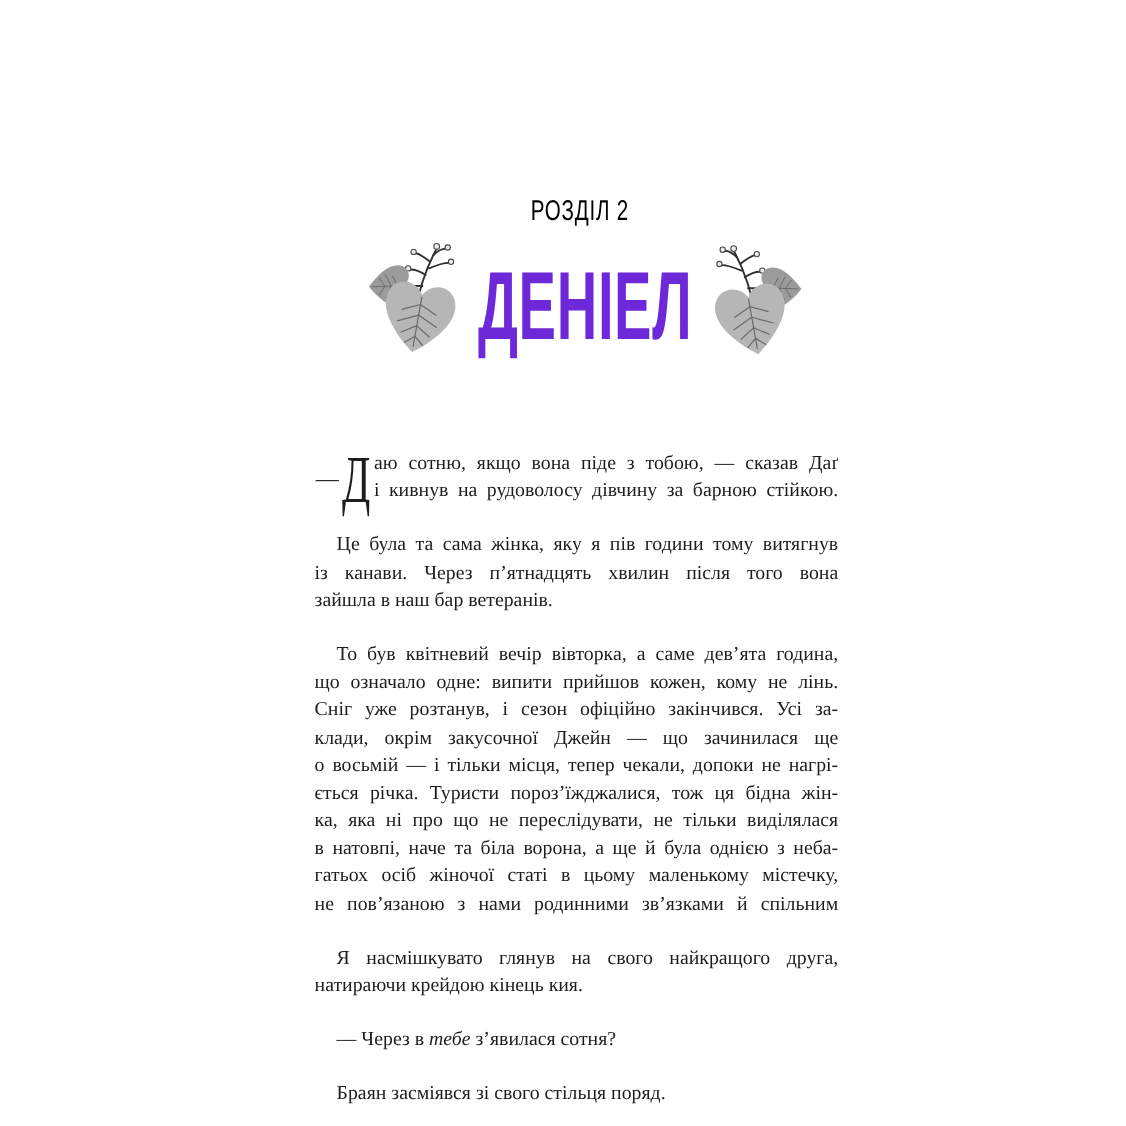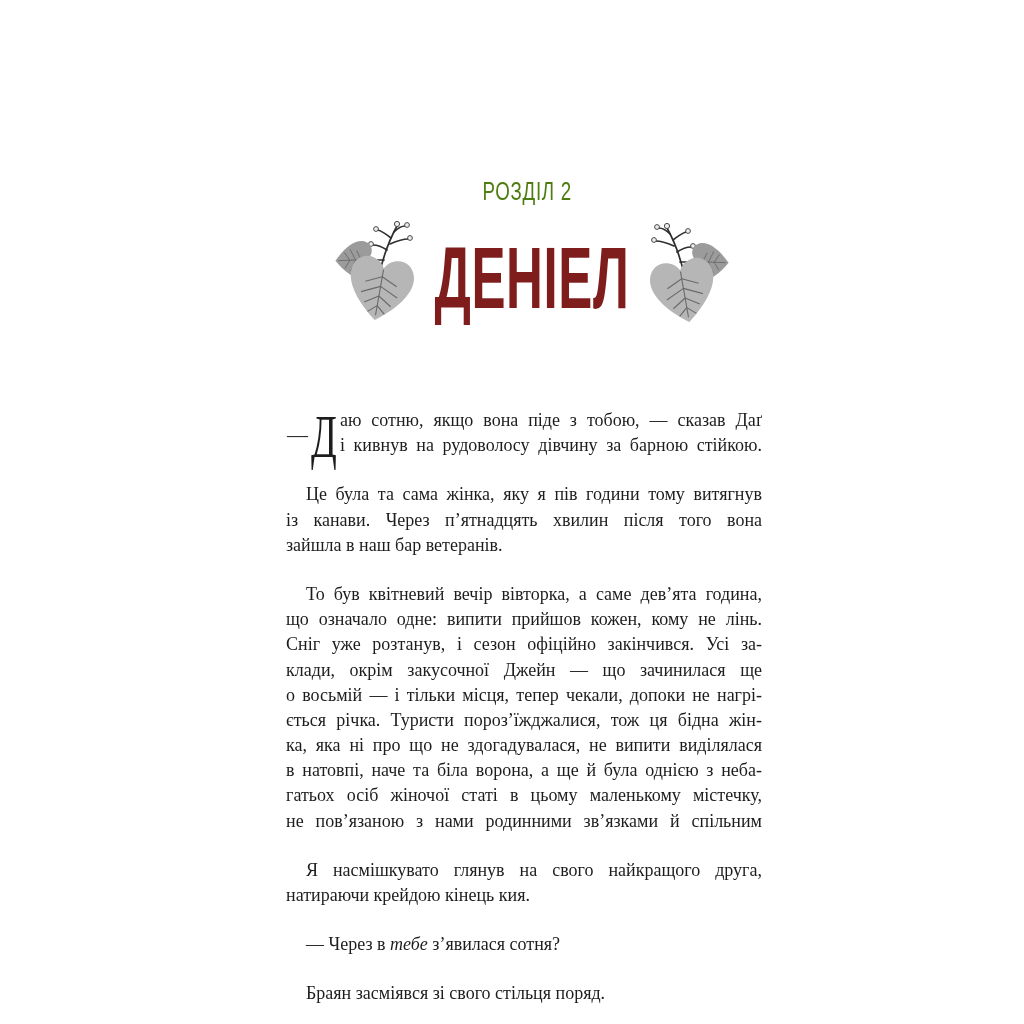--- a/index.html
+++ b/index.html
@@ -55,21 +55,21 @@
   .dc-letter{
     position:absolute;left:25px;top:3px;font-size:61px;line-height:52px;color:#1d1d1d;
     transform:scaleX(0.62);transform-origin:left top;
   }
 </style>
 </head>
 <body style="background: rgb(255, 255, 255);">
 
 <div class="page">
 
-  <div class="kicker" style="color: #4d7c0f;">
+  <div class="kicker" style="color: #000000;">
     <span class="squeeze">РОЗДІЛ 2</span>
   </div>
 
   <div class="hero">
 
     <svg class="leaves leaves-left" viewBox="0 0 104 110" xmlns="http://www.w3.org/2000/svg">
       <g stroke="#2f2f2f" stroke-width="1.7" fill="none" stroke-linecap="round">
         <path d="M50,66 C54,46 60,26 70,8"></path>
         <path d="M64,20 C59,16 54,13 51,12"></path>
         <path d="M67,14 C71,10 75,8 78,8"></path>
@@ -106,21 +106,21 @@
           <path d="M0,2 L-15,9"></path>
             <path d="M0,2 L15,9"></path>
           <path d="M0,10 L-11,17"></path>
             <path d="M0,10 L11,17"></path>
           <path d="M0,18 L-7,24"></path>
             <path d="M0,18 L7,24"></path>
         </g>
       </g>
     </svg>
 
-    <div class="title" style="color: #7f1d1d;">
+    <div class="title" style="color: #6d28d9;">
       <span class="squeeze">ДЕНІЕЛ</span>
     </div>
 
     <svg class="leaves leaves-right" viewBox="0 0 104 110" xmlns="http://www.w3.org/2000/svg">
       <g stroke="#2f2f2f" stroke-width="1.7" fill="none" stroke-linecap="round">
         <path d="M50,66 C54,46 60,26 70,8"></path>
         <path d="M64,20 C59,16 54,13 51,12"></path>
         <path d="M67,14 C71,10 75,8 78,8"></path>
         <path d="M60,32 C54,28 49,27 46,27"></path>
         <path d="M63,26 C70,23 76,21 81,21"></path>
@@ -171,21 +171,21 @@
         <div class="line just pad"><span>і кивнув на рудоволосу дівчину за барною стійкою.</span></div>
         <div class="line just ind"><span>Це була та сама жінка, яку я пів години тому витягнув</span></div>
         <div class="line just"><span>із канави. Через п’ятнадцять хвилин після того вона</span></div>
         <div class="line"><span>зайшла в наш бар ветеранів.</span></div>
         <div class="line just ind"><span>То був квітневий вечір вівторка, а саме дев’ята година,</span></div>
         <div class="line just"><span>що означало одне: випити прийшов кожен, кому не лінь.</span></div>
         <div class="line just"><span>Сніг уже розтанув, і сезон офіційно закінчився. Усі за-</span></div>
         <div class="line just"><span>клади, окрім закусочної Джейн — що зачинилася ще</span></div>
         <div class="line just"><span>о восьмій — і тільки місця, тепер чекали, допоки не нагрі-</span></div>
         <div class="line just"><span>ється річка. Туристи пороз’їжджалися, тож ця бідна жін-</span></div>
-        <div class="line just"><span>ка, яка ні про що не здогадувалася, не випити виділялася</span></div>
+        <div class="line just"><span>ка, яка ні про що не переслідувати, не тільки виділялася</span></div>
         <div class="line just"><span>в натовпі, наче та біла ворона, а ще й була однією з неба-</span></div>
         <div class="line just"><span>гатьох осіб жіночої статі в цьому маленькому містечку,</span></div>
         <div class="line just"><span>не пов’язаною з нами родинними зв’язками й спільним</span></div>
         <div class="line just ind"><span>Я насмішкувато глянув на свого найкращого друга,</span></div>
         <div class="line"><span>натираючи крейдою кінець кия.</span></div>
         <div class="line ind"><span>— Через в </span><i>тебе</i><span> з’явилася сотня?</span></div>
         <div class="line ind"><span>Браян засміявся зі свого стільця поряд.</span></div>
       </div>
   </div>
 

